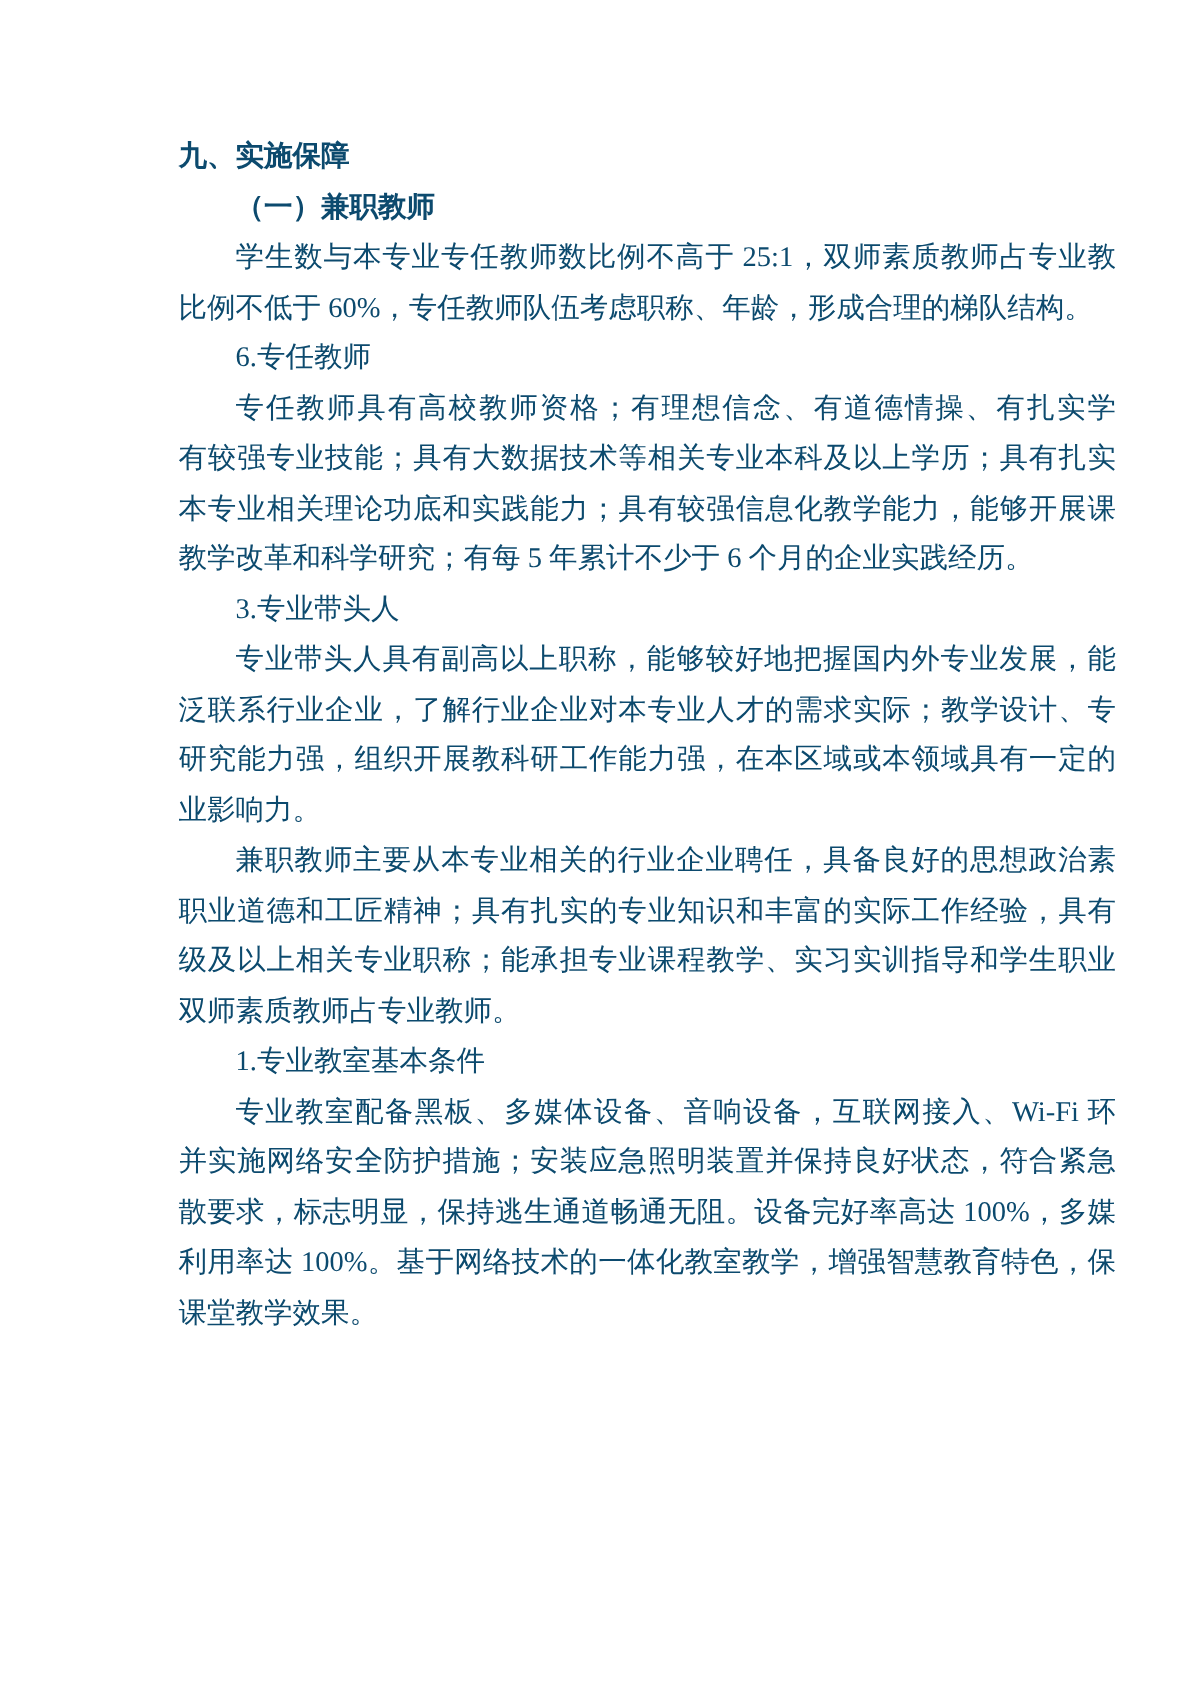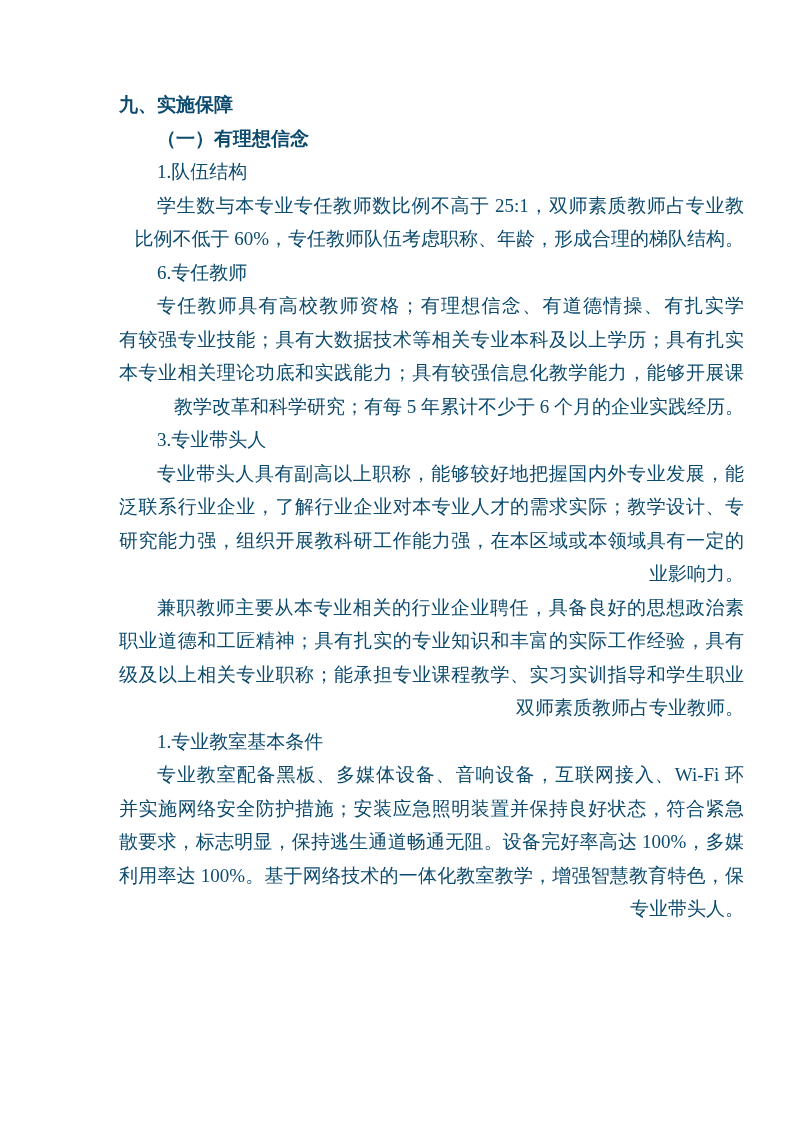--- a/index.html
+++ b/index.html
@@ -36,32 +36,31 @@
     text-indent: 2em;
     text-align: justify;
     text-align-last: justify;
   }
   
   .pfull {
     text-align: justify;
     text-align-last: justify;
   }
   
-  .plast { text-align: right; }
+  .plast { text-align: left; }
 </style>
 </head>
 <body>
 
 <div class="page">
 
   <div class="line h1">九、实施保障</div>
 
-  <div class="line h2">（一）有理想信念</div>
+  <div class="line h2">（一）兼职教师</div>
 
-  <div class="line h3">1.队伍结构</div>
   <div class="line pfirst">学生数与本专业专任教师数比例不高于 25:1，双师素质教师占专业教师</div>
   <div class="line plast">比例不低于 60%，专任教师队伍考虑职称、年龄，形成合理的梯队结构。</div>
 
   <div class="line h3">6.专任教师</div>
   <div class="line pfirst">专任教师具有高校教师资格；有理想信念、有道德情操、有扎实学识、</div>
   <div class="line pfull">有较强专业技能；具有大数据技术等相关专业本科及以上学历；具有扎实的</div>
   <div class="line pfull">本专业相关理论功底和实践能力；具有较强信息化教学能力，能够开展课程</div>
   <div class="line plast">教学改革和科学研究；有每 5 年累计不少于 6 个月的企业实践经历。</div>
 
   <div class="line h3">3.专业带头人</div>
@@ -74,16 +73,16 @@
   <div class="line pfull">职业道德和工匠精神；具有扎实的专业知识和丰富的实际工作经验，具有中</div>
   <div class="line pfull">级及以上相关专业职称；能承担专业课程教学、实习实训指导和学生职业发</div>
   <div class="line plast">双师素质教师占专业教师。</div>
 
 
   <div class="line h3">1.专业教室基本条件</div>
   <div class="line pfirst">专业教室配备黑板、多媒体设备、音响设备，互联网接入、Wi-Fi 环境，</div>
   <div class="line pfull">并实施网络安全防护措施；安装应急照明装置并保持良好状态，符合紧急疏</div>
   <div class="line pfull">散要求，标志明显，保持逃生通道畅通无阻。设备完好率高达 100%，多媒体</div>
   <div class="line pfull">利用率达 100%。基于网络技术的一体化教室教学，增强智慧教育特色，保证</div>
-  <div class="line plast">专业带头人。</div>
+  <div class="line plast">课堂教学效果。</div>
 
 
 </div>
 
 </body></html>

